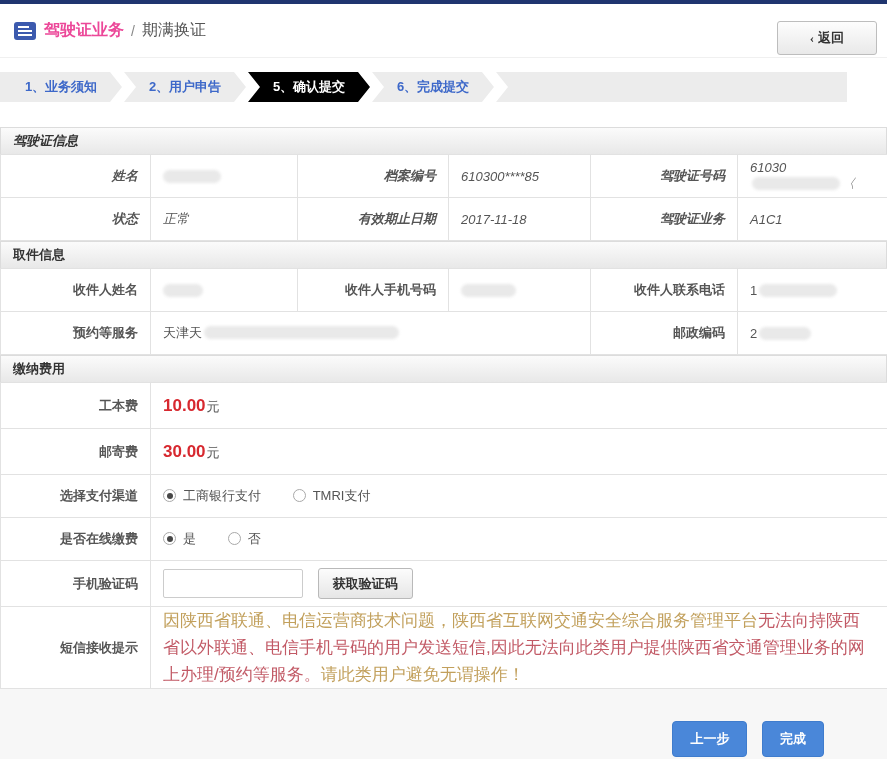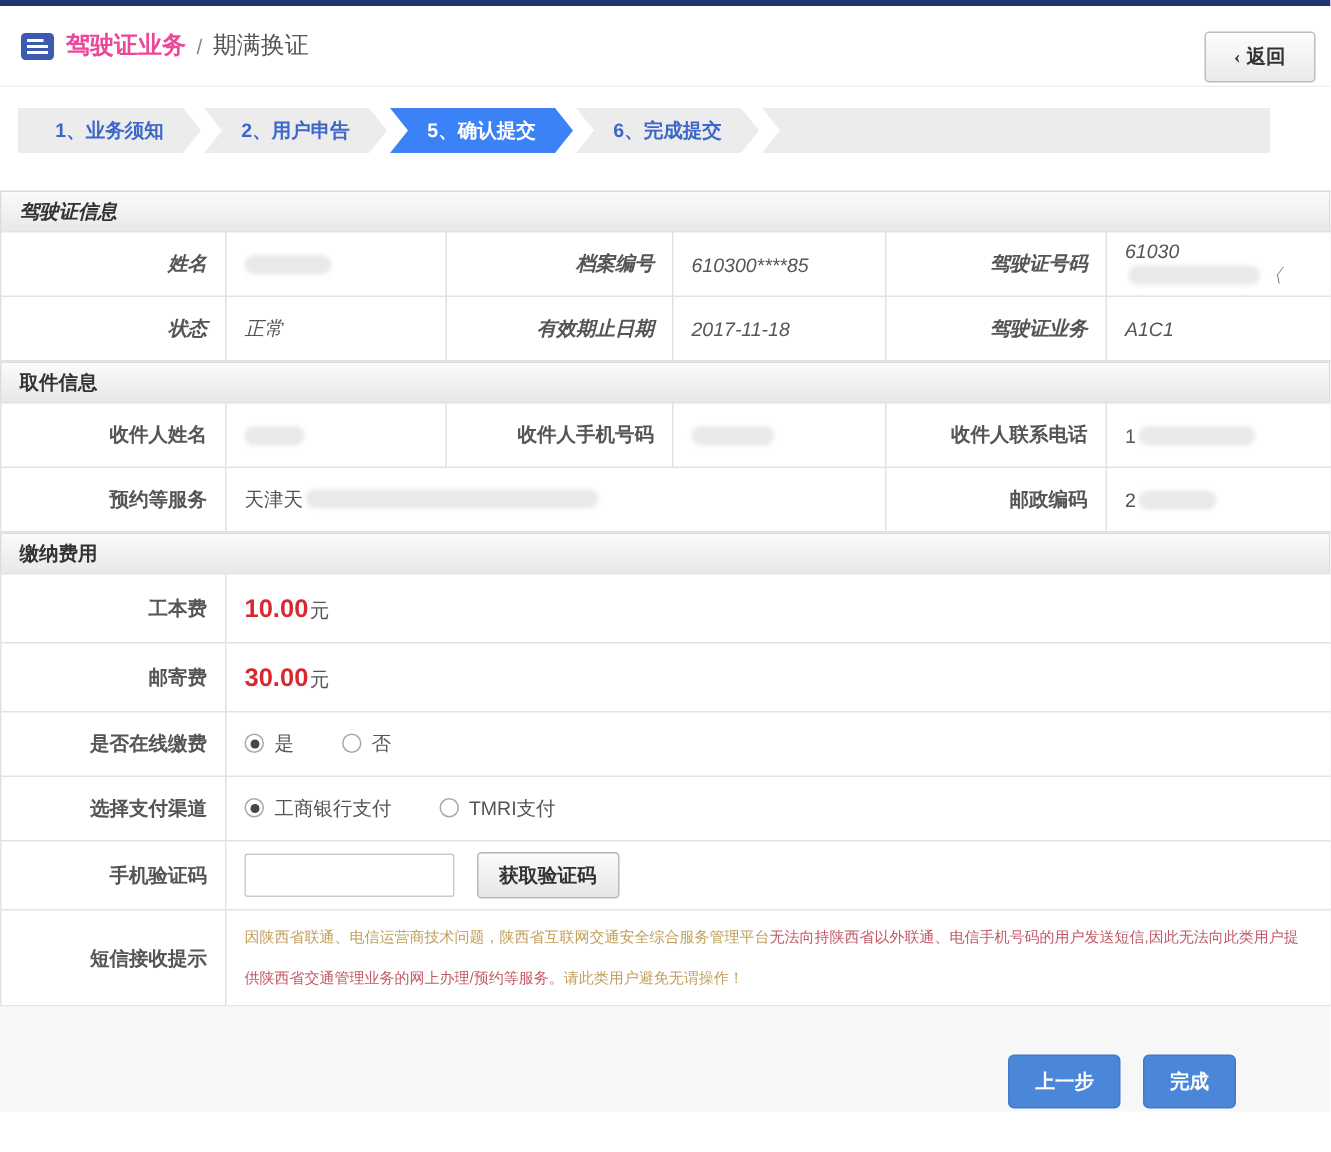--- a/index.html
+++ b/index.html
@@ -10,31 +10,31 @@
   }
   .topbar { height:4px; background:#20356f; }
 
   
   .header { height:54px; display:flex; align-items:center; padding:0 10px 0 14px; background:#fff; border-bottom:1px solid #f0f0f0; }
   .h-icon { width:22px; height:18px; margin-right:8px; flex:0 0 auto; }
   .h-title { color:#ec4899; font-weight:bold; font-size:16px; }
   .h-sep { color:#888; margin:0 7px; font-size:14px; }
   .h-sub { color:#555; font-size:16px; }
   .back-btn { margin-left:auto; background:linear-gradient(#fdfdfd,#e9e9e9); border:1px solid #bdbdbd;
-    border-radius:3px; padding:7px 19px; font-size:13px; color:#333; font-weight:bold; cursor:pointer;
+    border-radius:3px; padding:7px 32px; font-size:13px; color:#333; font-weight:bold; cursor:pointer;
     font-family:Liberation Serif, serif;margin-top:14px; }
   .back-btn .chev { font-weight:bold; margin-right:4px; }
 
   
-  .steps { display:flex; height:30px; margin-top:14px; width:847px; gap:2px;padding-left:12px; }
+  .steps { display:flex; height:30px; margin-top:14px; width:847px; gap:2px; }
   .step { flex:0 0 122px; background:#ececec; color:#3d68c9; font-weight:bold; font-size:13px;
     display:flex; align-items:center; justify-content:center;
     clip-path: polygon(0 0, calc(100% - 12px) 0, 100% 50%, calc(100% - 12px) 100%, 0 100%, 12px 50%); }
   .step.first { clip-path: polygon(0 0, calc(100% - 12px) 0, 100% 50%, calc(100% - 12px) 100%, 0 100%); }
-  .step.active { background:#3b82f6; color:#fff; }
+  .step.active { background:#000000; color:#fff; }
   .step-filler { flex:1 1 auto; background:#ececec;
     clip-path: polygon(12px 50%, 0 0, 100% 0, 100% 100%, 0 100%); }
 
   
   .section { }
   .section.first-section { margin-top:25px;font-style:italic; }
   .section-head { height:27px; line-height:26px; background:linear-gradient(#fbfbfb,#e8e8e8);
     border:1px solid #dcdcdc; border-bottom:none; padding-left:12px; color:#333; font-weight:bold; font-size:13px; }
   table.info { width:887px; border-collapse:collapse; table-layout:fixed; }
   table.info td { border:1px solid #e2e2e2; height:43px; padding:0 12px; font-size:13px; color:#555; background:#fff; }
@@ -53,21 +53,21 @@
   .radio-opt { margin-right:28px; cursor:pointer; }
 
   tr.code-row td { height:46px; }
   .code-input { width:140px; height:29px; border:1px solid #ccc; border-radius:2px; padding:0 6px;
     font-family:inherit; font-size:13px; vertical-align:middle; }
   .code-btn { height:31px; padding:0 14px; margin-left:11px; background:linear-gradient(#fcfcfc,#e6e6e6);
     border:1px solid #b9b9b9; border-radius:3px; font-weight:bold; color:#333; font-size:13px;
     vertical-align:middle; cursor:pointer; font-family:inherit; }
 
   tr.notice-row td { height:64px; }
-  .notice { line-height:27px; font-size:10px; }
+  .notice { line-height:27px; font-size:17px; }
   .seg-gold { color:#c2a05c; }
   .seg-red { color:#c25a66; }
 
   
   .footer { background:#f7f7f7; height:70px; text-align:right; padding:32px 63px 0 0; }
   .btn-blue { background:#4a87d9; color:#fff; border:1px solid #3f7ccd; border-radius:4px;
     padding:8px 17px; font-size:13px; font-weight:bold; margin-left:11px; cursor:pointer; font-family:inherit; }
 </style>
 </head>
 <body>
@@ -169,31 +169,31 @@
     <tbody>
         <tr class="fee-row">
       <td class="lbl">工本费</td>
       <td class="val"><span class="amount">10.00</span><span class="unit">元</span></td>
     </tr>
     <tr class="fee-row">
       <td class="lbl">邮寄费</td>
       <td class="val"><span class="amount">30.00</span><span class="unit">元</span></td>
     </tr>
     <tr>
+      <td class="lbl">选择支付渠道</td>
+      <td class="val">
+        <span class="radio-opt"><span class="radio sel"></span><span>工商银行支付</span></span>
+        <span class="radio-opt"><span class="radio"></span><span>TMRI支付</span></span>
+      </td>
+    </tr>
+    <tr>
       <td class="lbl">是否在线缴费</td>
       <td class="val">
         <span class="radio-opt"><span class="radio sel"></span><span>是</span></span>
         <span class="radio-opt"><span class="radio"></span><span>否</span></span>
-      </td>
-    </tr>
-    <tr>
-      <td class="lbl">选择支付渠道</td>
-      <td class="val">
-        <span class="radio-opt"><span class="radio sel"></span><span>工商银行支付</span></span>
-        <span class="radio-opt"><span class="radio"></span><span>TMRI支付</span></span>
       </td>
     </tr>
     <tr class="code-row">
       <td class="lbl">手机验证码</td>
       <td class="val">
         <input class="code-input" type="text" value="" style="">
         <button class="code-btn">获取验证码</button>
       </td>
     </tr>
     <tr class="notice-row">

